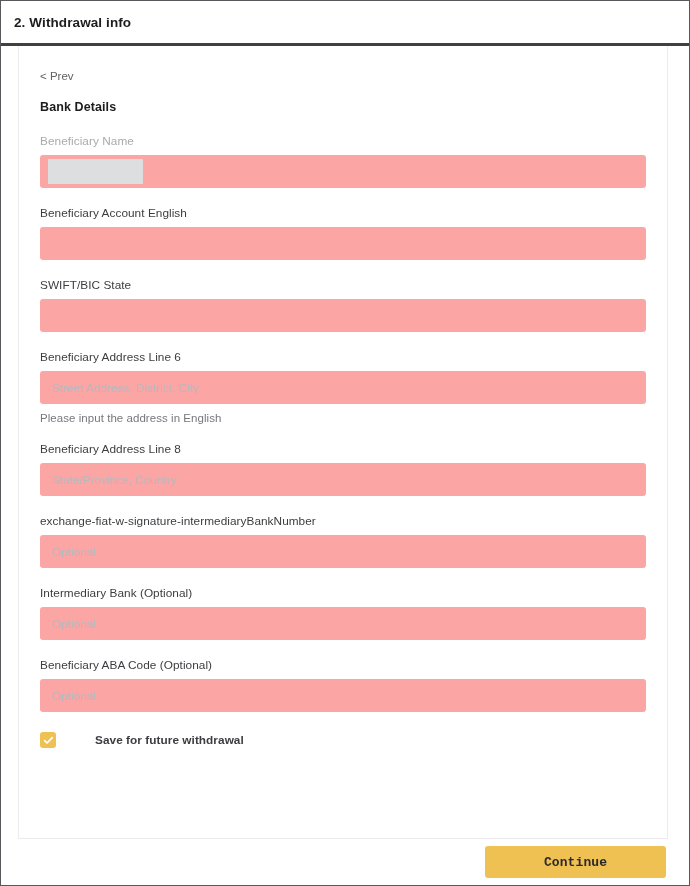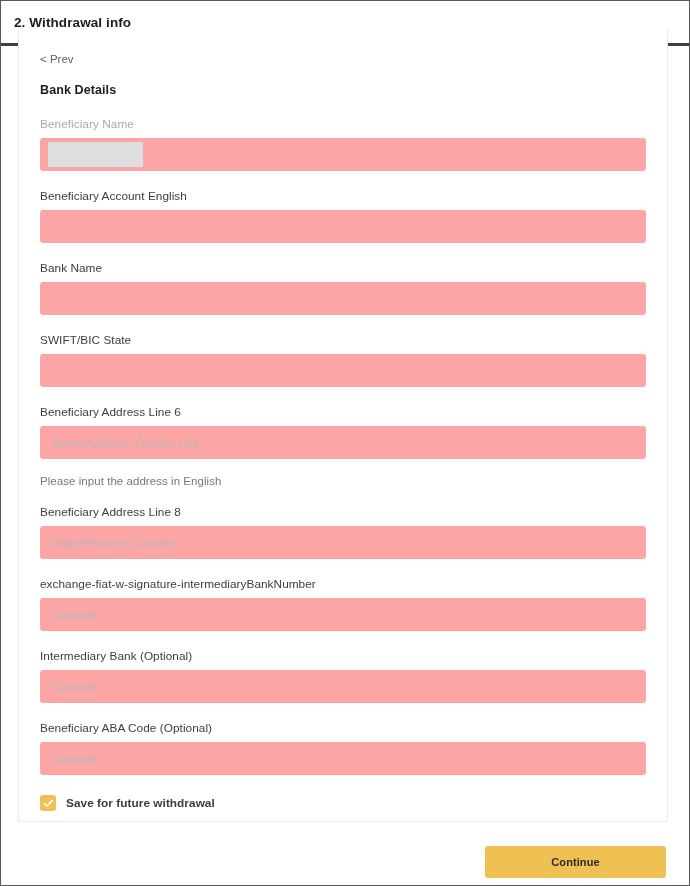--- a/index.html
+++ b/index.html
@@ -33,21 +33,21 @@
     font-size: 13.5px;
     font-weight: bold;
     color: #1d1d1f;
     letter-spacing: .1px;
   }
 
   
   .card {
     position: absolute;
     left: 17px;
-    top: 28px;
+    top: 45px;
     width: 650px;
     height: 793px;
     background: #ffffff;
     border: 1px solid #ececed;
     border-top: none;
     padding: 17px 21px 0 21px;
   }
 
   .prev-link {
     font-size: 11.5px;
@@ -101,30 +101,31 @@
     top: 4px;
     width: 95px;
     height: 25px;
     background: #dddee0;
     border-radius: 1px;
   }
 
   .helper-text {
     font-size: 11.5px;
     color: #77787c;
-    margin-top: 16px;
+    margin-top: 8px;
     letter-spacing: .05px;
   }
 
   
   .checkbox-row {
     display: flex;
     align-items: center;
     margin-top: 20px;
     cursor: pointer;
+    gap: 29px;
   }
   .checkbox {
     width: 16px;
     height: 16px;
     background: #efc052;
     border-radius: 3px;
     display: flex;
     align-items: center;
     justify-content: center;
     flex: none;
@@ -150,22 +151,22 @@
     align-items: center;
     justify-content: flex-end;
     padding-right: 23px;
   }
   .continue-btn {
     width: 181px;
     height: 32px;
     background: #efc052;
     border: none;
     border-radius: 3px;
-    font-family: Liberation Sans, sans-serif;
-    font-size: 11px;
+    font-family: Liberation Mono, monospace;
+    font-size: 13px;
     font-weight: bold;
     color: #2a2a2c;
     cursor: pointer;
     letter-spacing: .1px;
   }
 </style>
 </head>
 <body>
 
 <div class="page">
@@ -182,24 +183,20 @@
 
     <div id="fields-container">
         <div class="field">
           <label class="field-label muted">Beneficiary Name</label>
           <div class="input redacted">
             <span class="redact-block"></span>
           </div>
         </div>
         <div class="field">
           <label class="field-label">Beneficiary Account English</label>
-          <input type="text" class="input" placeholder="" style="">
-        </div>
-        <div class="field">
-          <label class="field-label">Bank Name</label>
           <input type="text" class="input" placeholder="" style="">
         </div>
         <div class="field">
           <label class="field-label">SWIFT/BIC State</label>
           <input type="text" class="input" placeholder="" style="">
         </div>
         <div class="field">
           <label class="field-label">Beneficiary Address Line 6</label>
           <input type="text" class="input" placeholder="Street Address, District, City" style="">
           <div class="helper-text">Please input the address in English</div>

